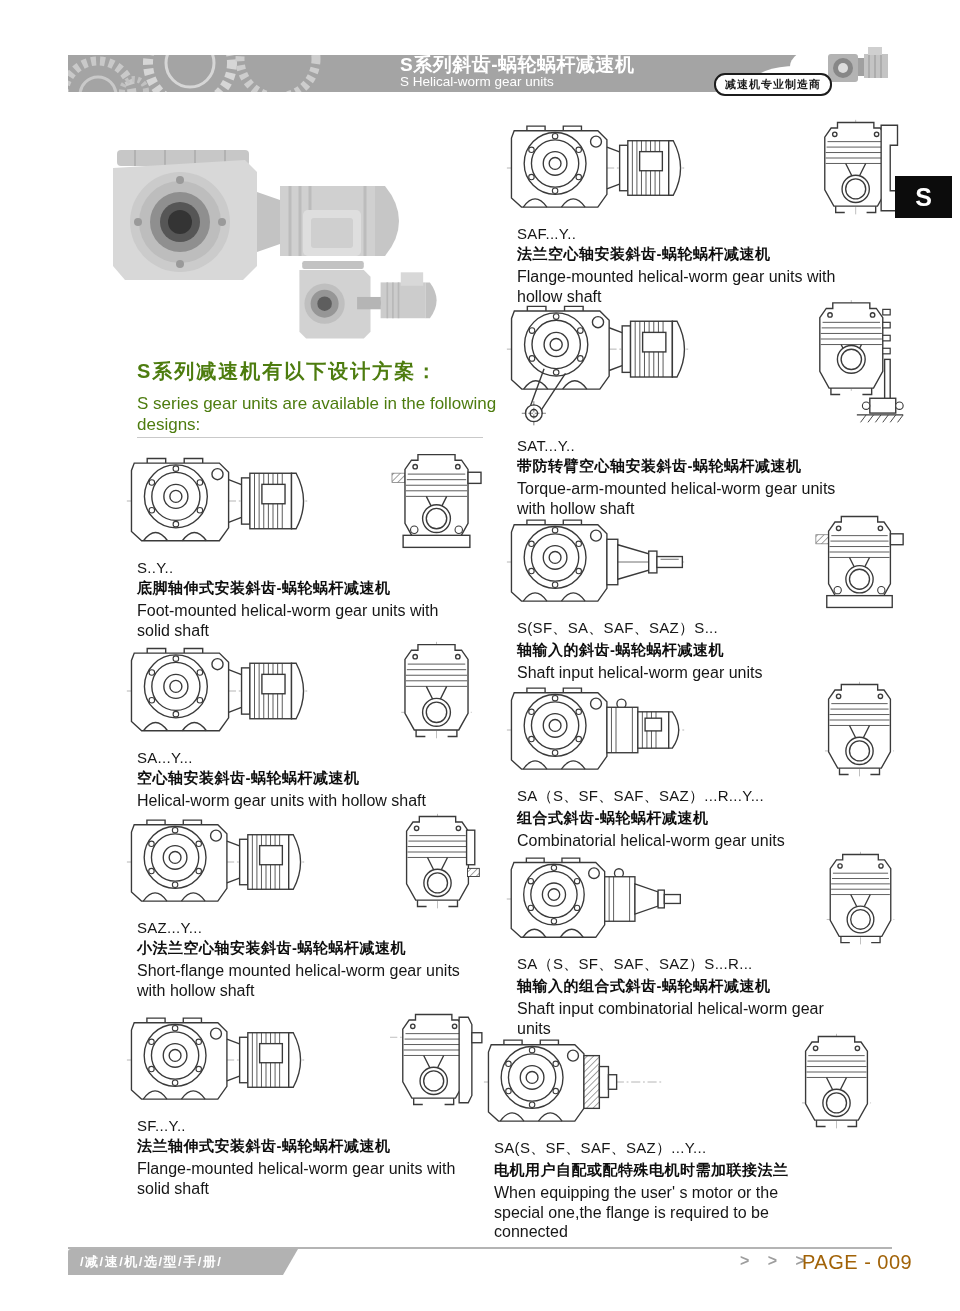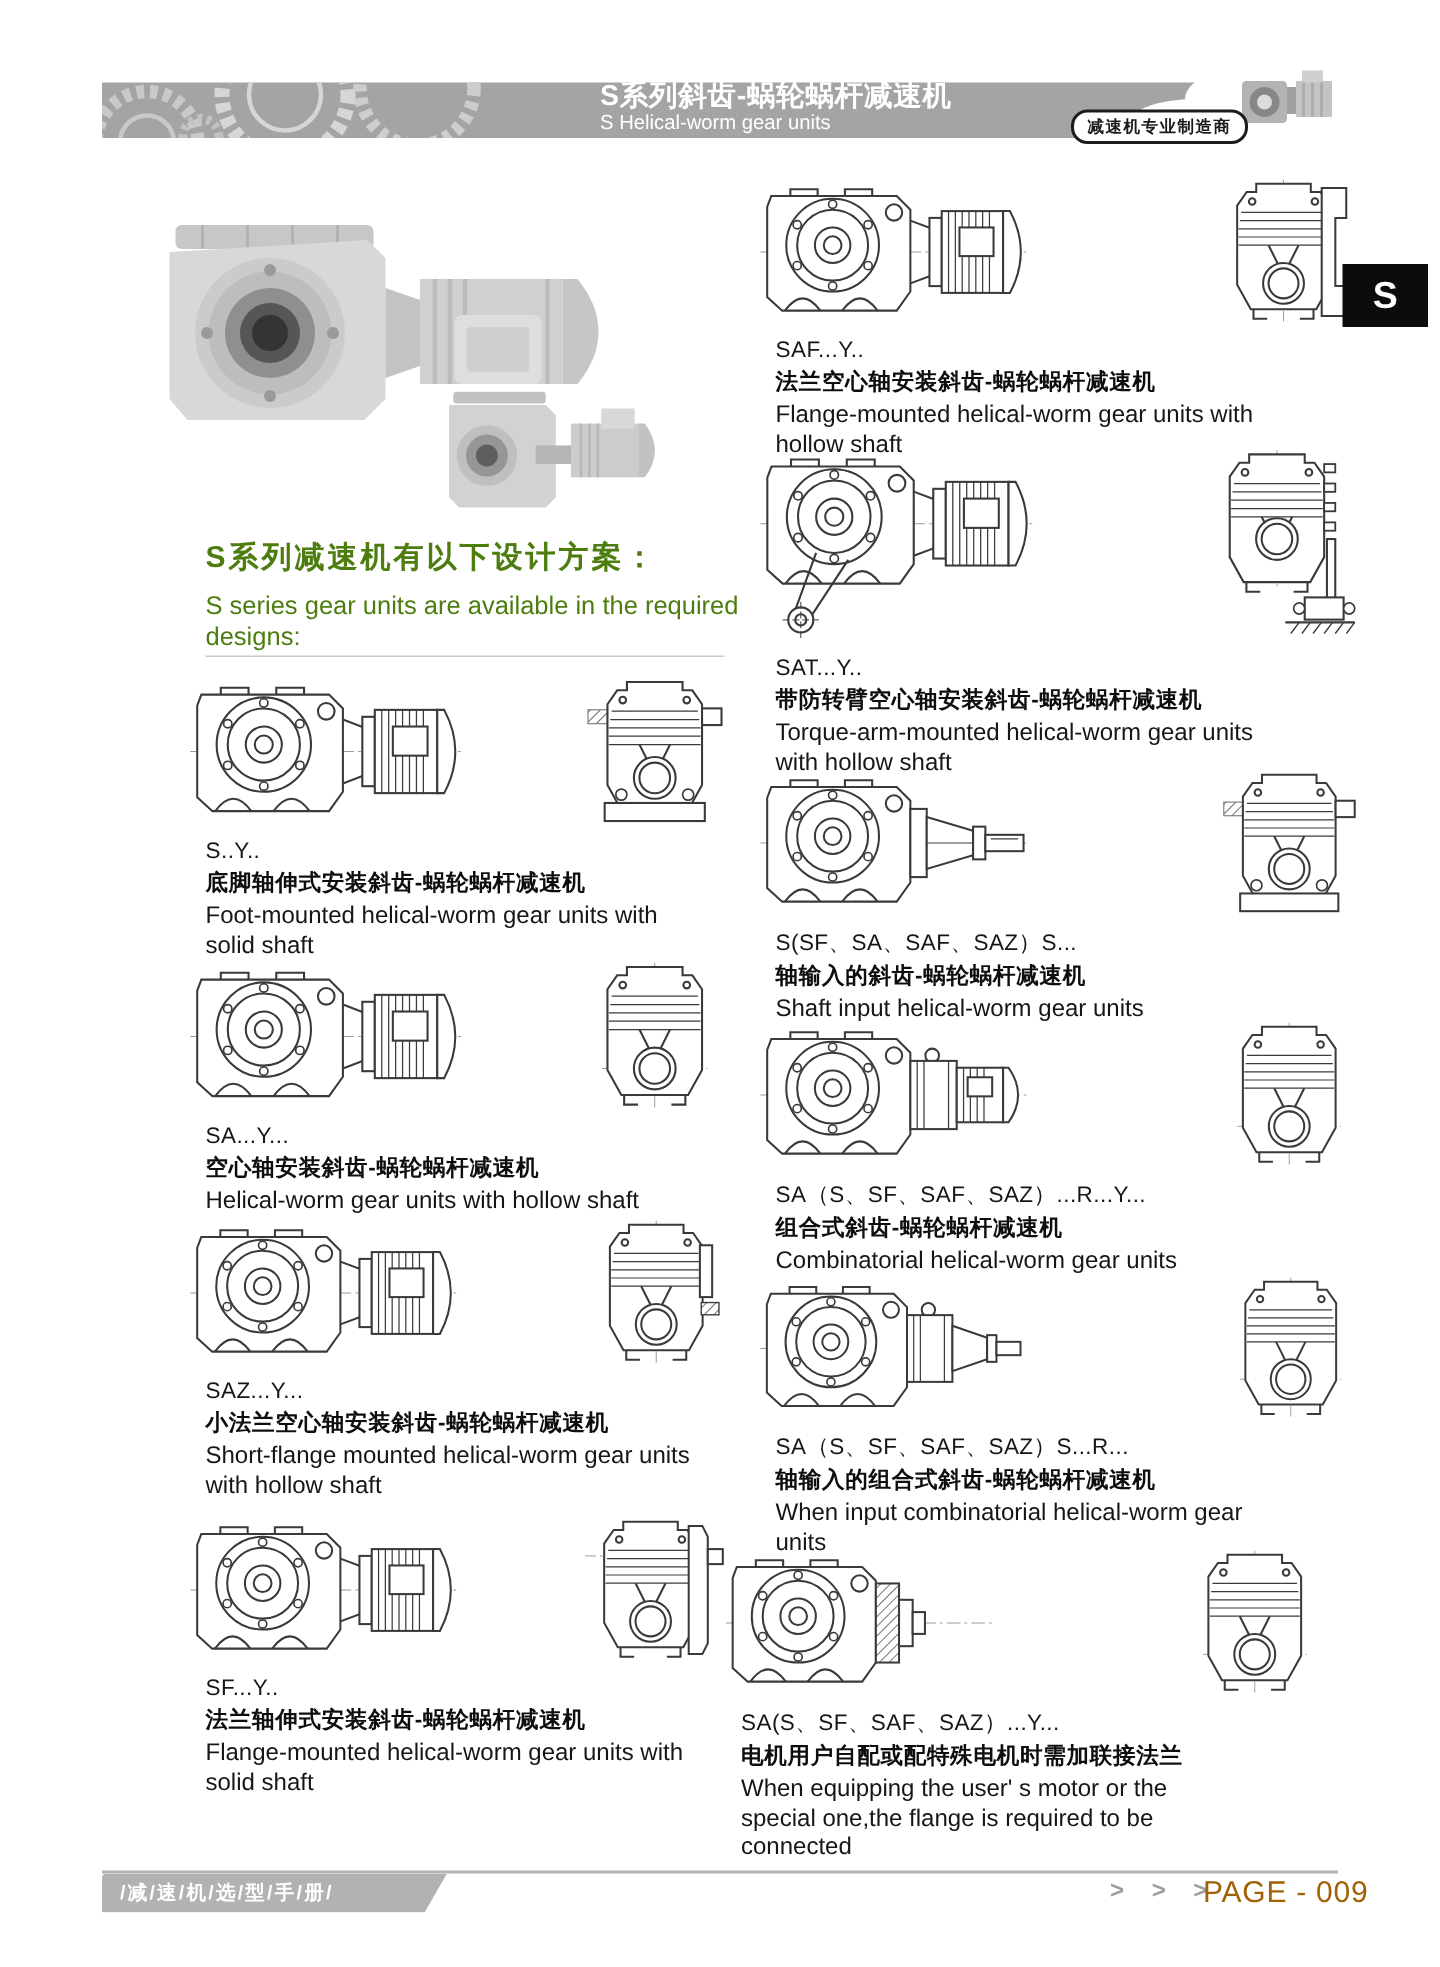--- a/index.html
+++ b/index.html
@@ -329,21 +329,21 @@
       <line x1="172" y1="40" x2="172" y2="104" stroke="#b8b8b8" stroke-width="3"></line>
       <line x1="182" y1="40" x2="182" y2="104" stroke="#b8b8b8" stroke-width="3"></line>
       <line x1="192" y1="40" x2="192" y2="104" stroke="#b8b8b8" stroke-width="3"></line>
       <path d="M240 40 h8 q12 16 12 32 t-12 32 h-8 z" fill="#c2c2c2"></path>
       <rect x="196" y="22" width="40" height="24" fill="#d8d8d8"></rect>
     </g>
   </svg>
 
   <div class="intro">
     <div class="intro-zh">S系列减速机有以下设计方案：</div>
-    <div class="intro-en">S series gear units are available in the required designs:</div>
+    <div class="intro-en">S series gear units are available in the following designs:</div>
   </div>
   <div class="divider"></div>
 
   <section class="design" style="left:125px;top:450px;width:358px">
     <div class="drawings" style="height:102px">
       <svg class="front" width="185" height="102">
           <use href="#front-motor"></use>
         </svg>
       <svg class="side" width="93" height="102">
           <use href="#side-foot-shaft"></use>
@@ -456,21 +456,21 @@
     <div class="drawings" style="height:98px">
       <svg class="front" width="178" height="98">
           <use href="#front-combo-shaft"></use>
         </svg>
       <svg class="side" width="89" height="98">
           <use href="#side-hollow"></use>
         </svg>
     </div>
     <div class="code">SA（S、SF、SAF、SAZ）S...R...</div>
     <div class="zh">轴输入的组合式斜齿-蜗轮蜗杆减速机</div>
-    <div class="en">When input combinatorial helical-worm gear units</div>
+    <div class="en">Shaft input combinatorial helical-worm gear units</div>
   </section>
 
   <section class="design" style="left:482px;top:1032px;width:400px">
     <div class="drawings" style="height:100px">
       <svg class="front" width="182" height="100">
           <use href="#front-flange"></use>
         </svg>
       <svg class="side" width="91" height="100">
           <use href="#side-hollow"></use>
         </svg>

